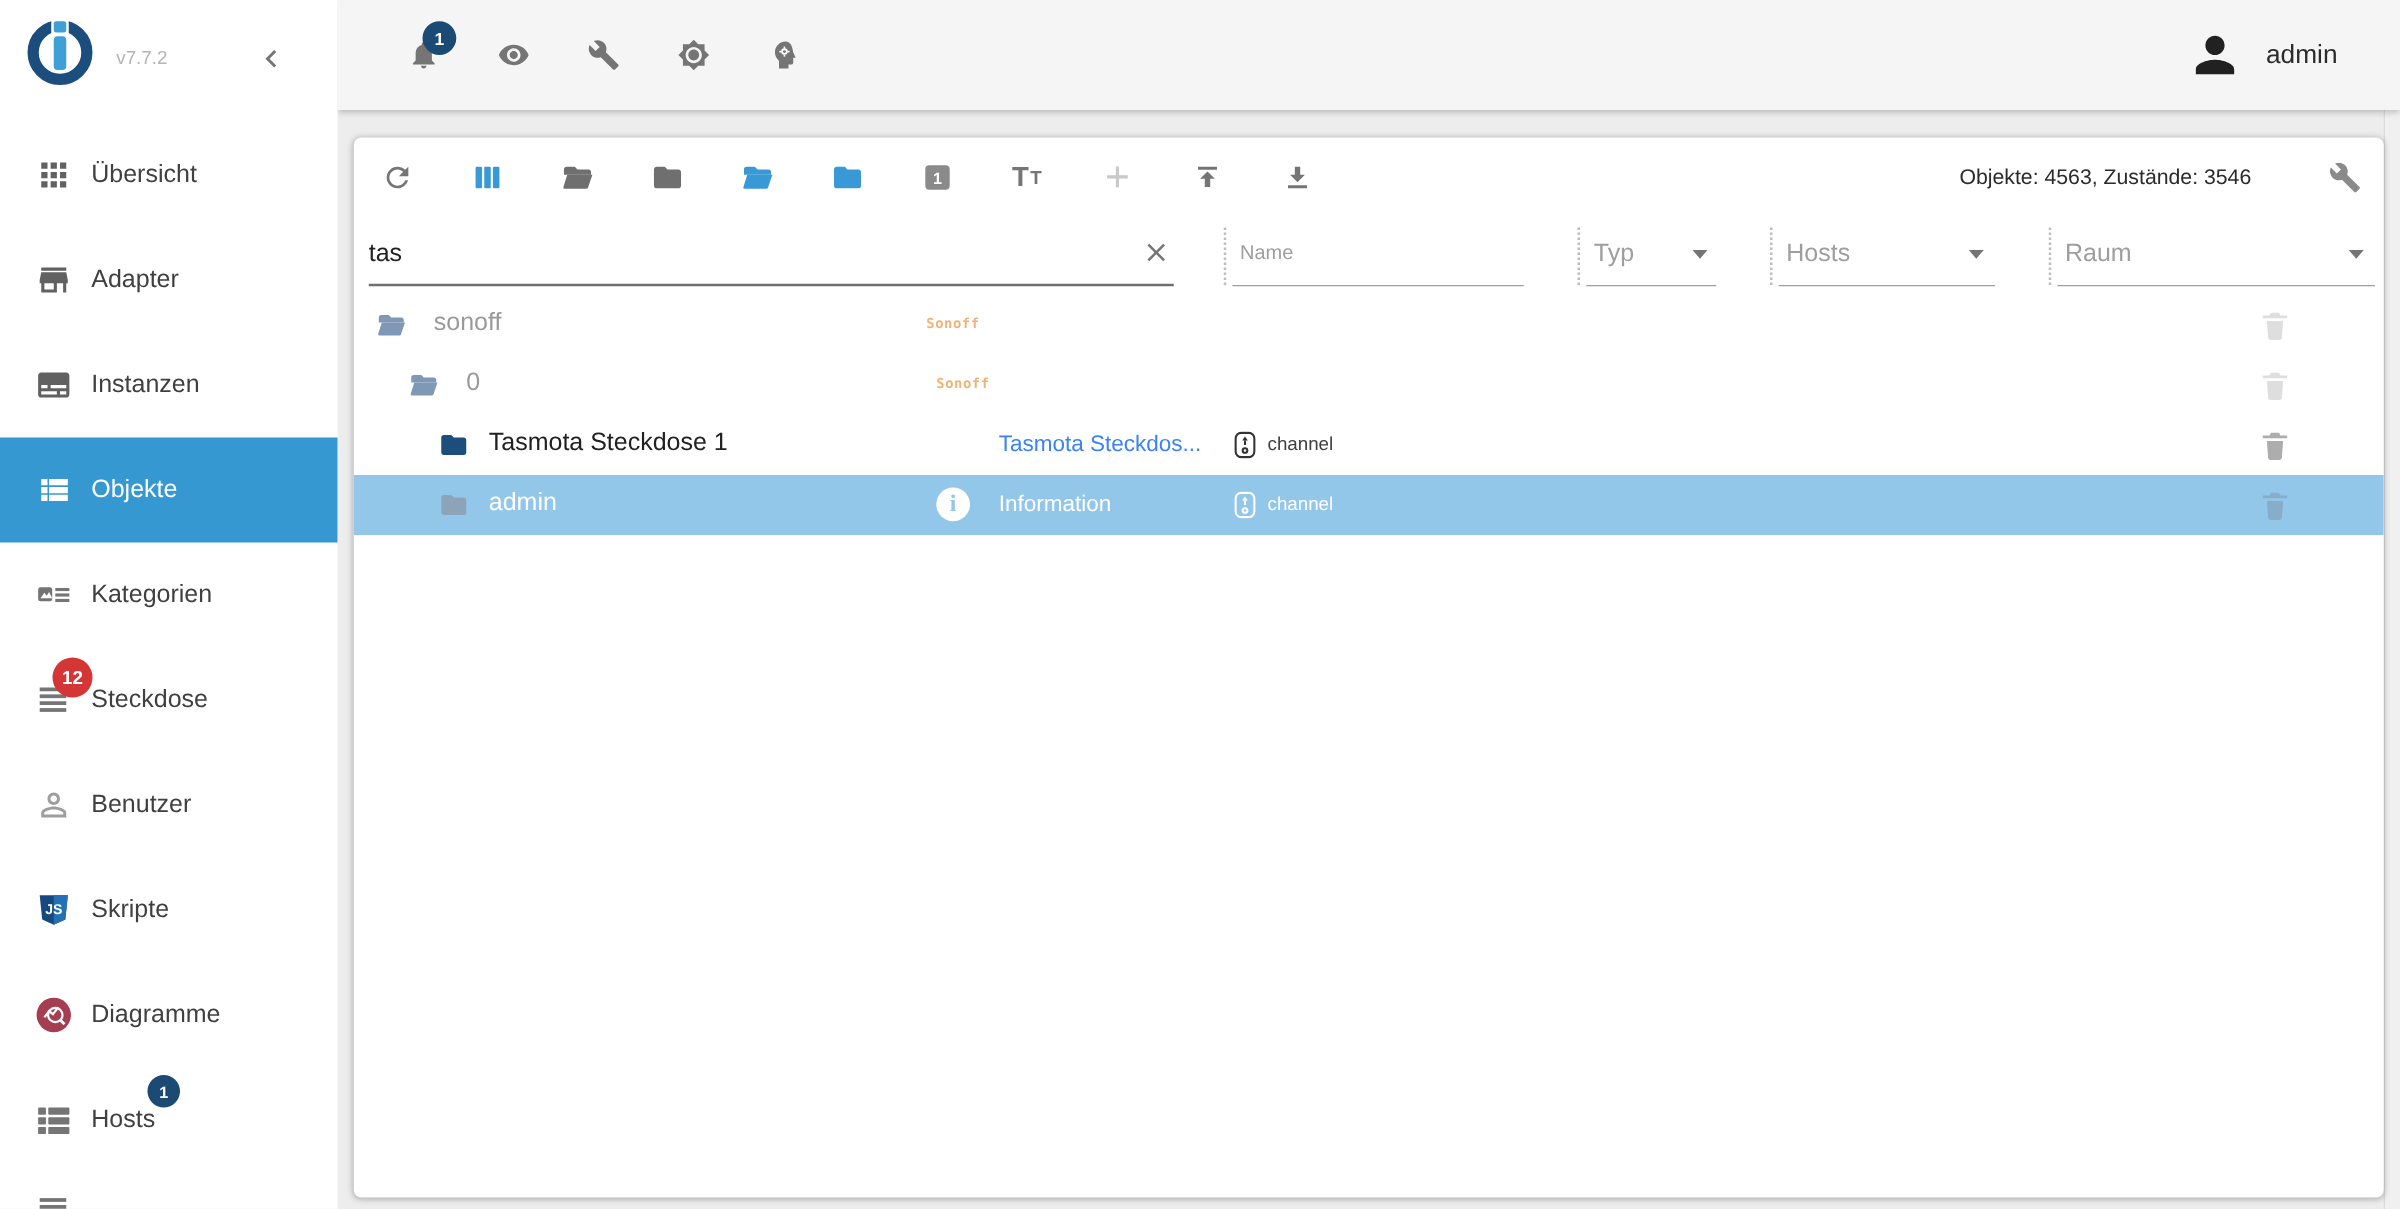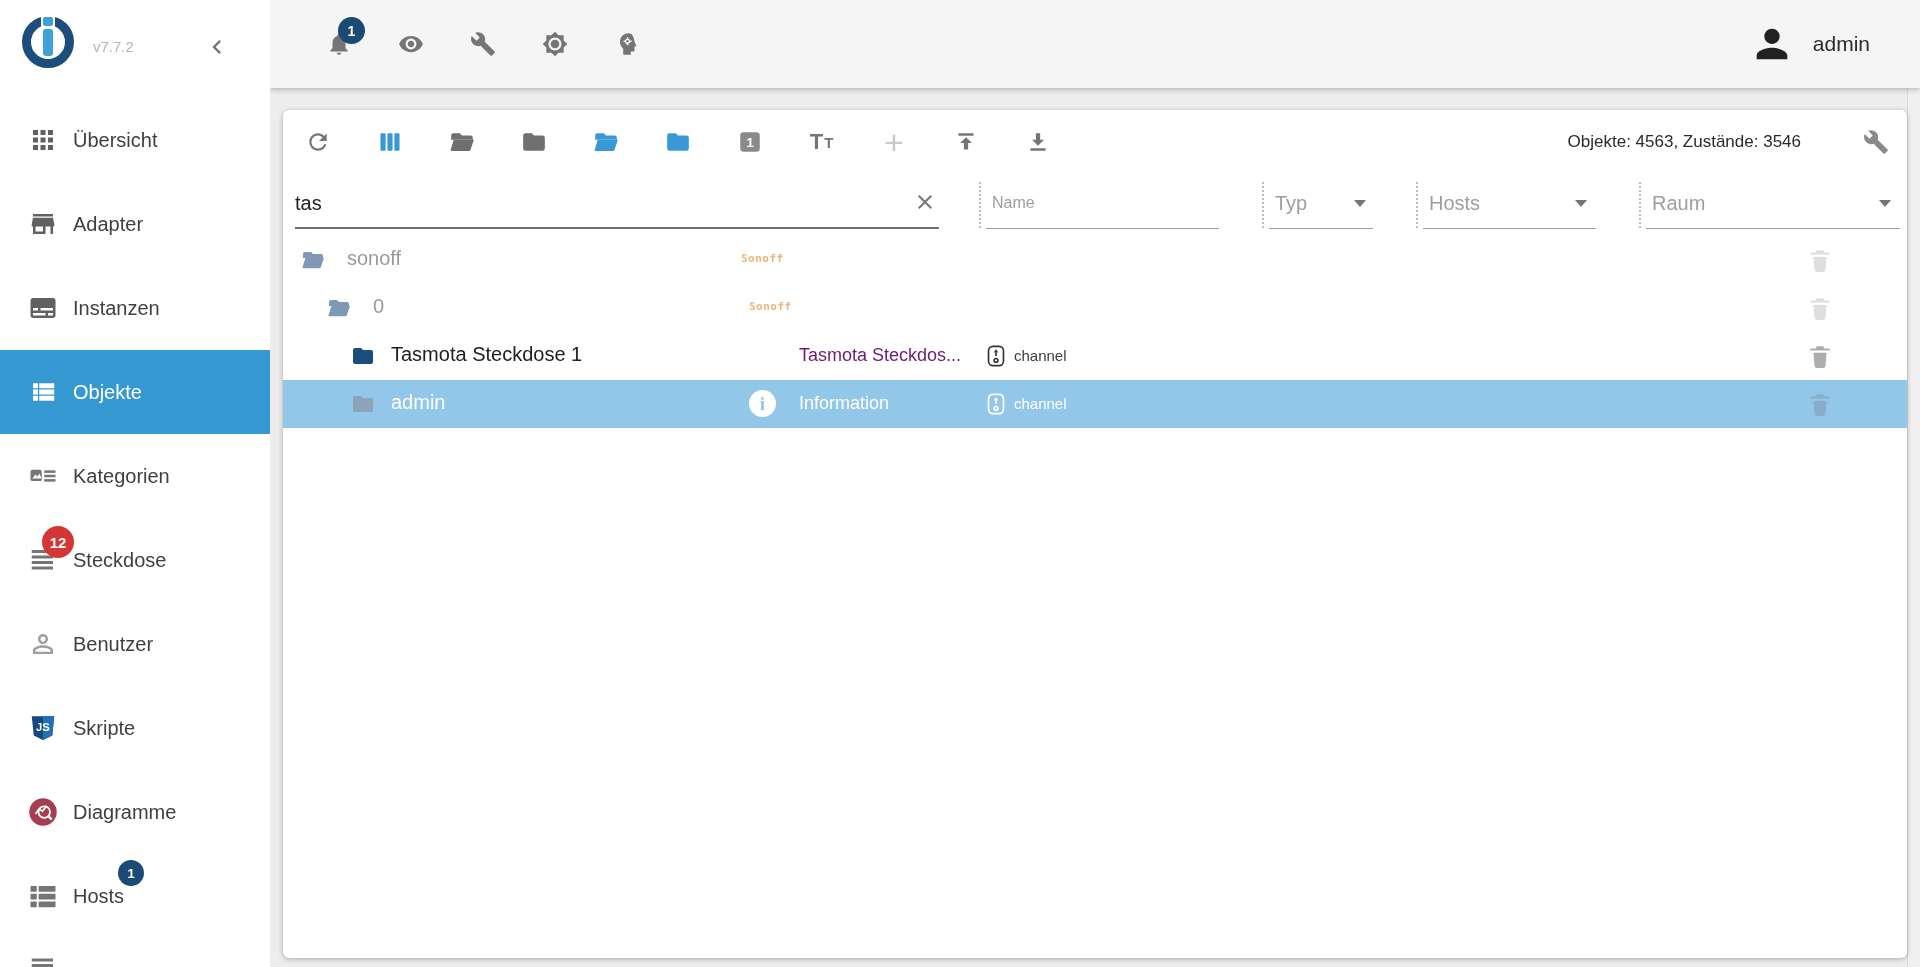--- a/index.html
+++ b/index.html
@@ -79,21 +79,21 @@
               border-right:6px solid transparent; border-top:7px solid #757575; cursor:pointer; }
 
   
   .rows { position:relative; }
   .row { position:relative; height:48px; }
   .row .fold { position:absolute; top:12px; width:24px; height:24px; }
   .row .fold svg { width:24px; height:24px; }
   .row .rid { position:absolute; top:11px; font-size:20px; color:#9a9a9a; white-space:nowrap; }
   .row .sonoff-logo { position:absolute; top:16px; font-size:11px; font-weight:bold; letter-spacing:.5px;
                       color:#f0b377; font-family:"DejaVu Sans Mono",monospace; }
-  .row .nm { position:absolute; left:516px; top:13px; font-size:18px; color:#701a75; white-space:nowrap; }
+  .row .nm { position:absolute; left:516px; top:13px; font-size:18px; color:#3b82f6; white-space:nowrap; }
   .row .tico { position:absolute; left:702px; top:13px; width:22px; height:22px; color:#333; }
   .row .tlabel { position:absolute; left:731px; top:15px; font-size:15px; color:#3d3d3d; }
   .row .trash { position:absolute; left:1524px; top:11px; width:26px; height:26px; cursor:pointer; }
   .row .trash svg { width:26px; height:26px; }
   .r0 .fold { left:18px; color:#7e98b5; } .r0 .rid { left:64px; }  .r0 .sonoff-logo { left:458px; }
   .r1 .fold { left:44px; color:#7e98b5; } .r1 .rid { left:90px; }  .r1 .sonoff-logo { left:466px; }
   .r2 .fold { left:68px; color:#1c4e7d; } .r2 .rid { left:108px; color:#212121; }
   .r3 { background:#93c7ea; }
   .r3 .fold { left:68px; color:#8ca3ba; } .r3 .rid { left:108px; color:#fff; }
   .r3 .nm { color:#fff; } .r3 .tico { color:#fff; } .r3 .tlabel { color:#fff; }

